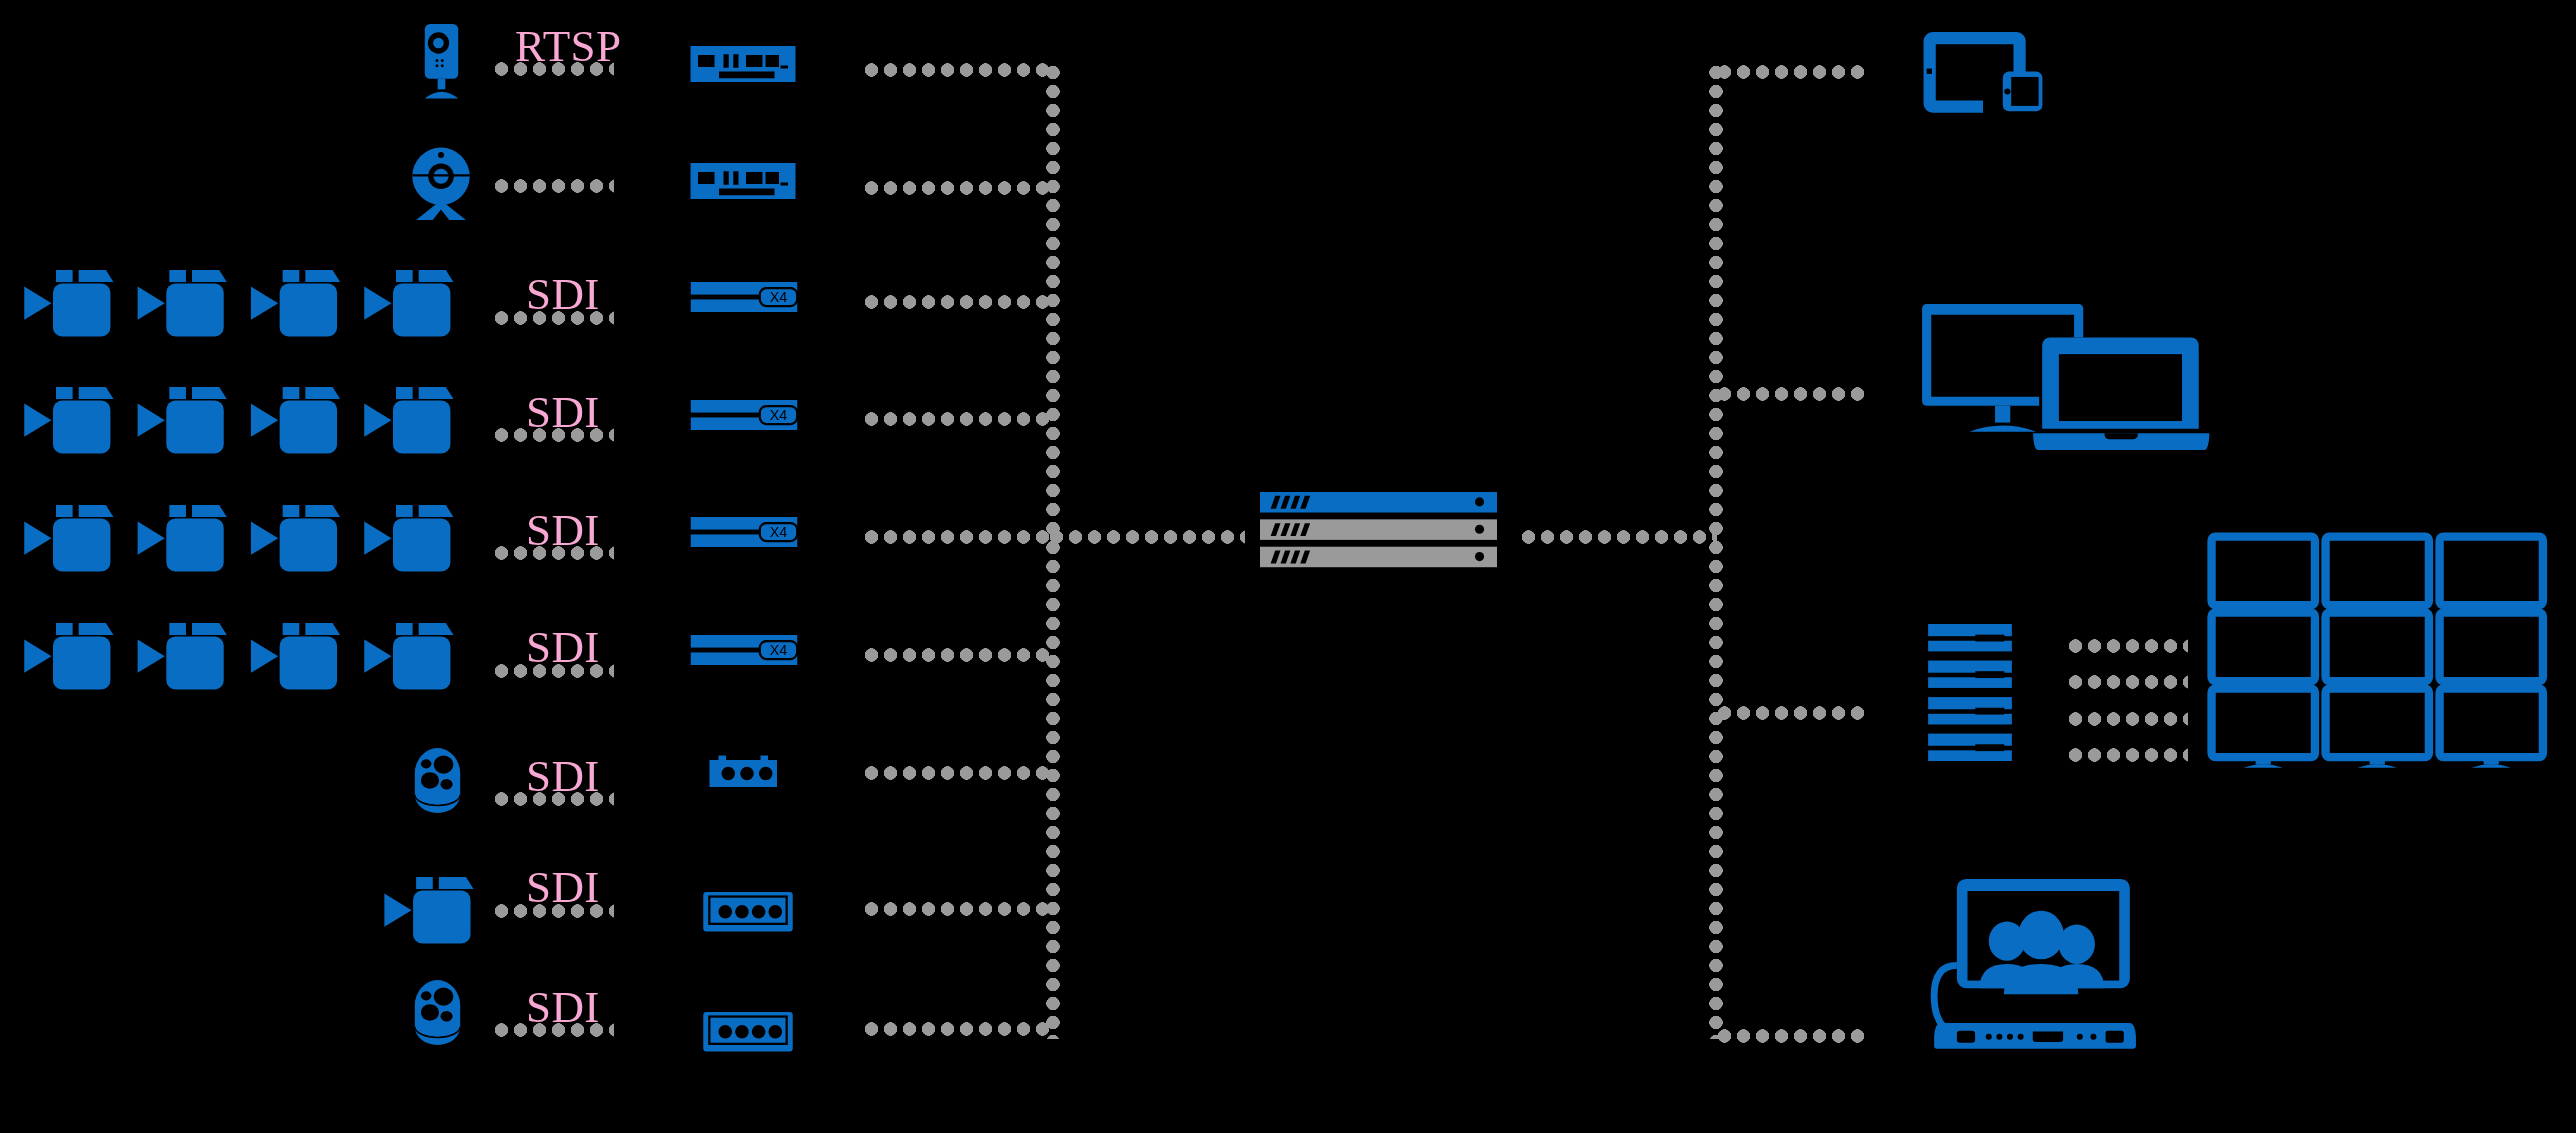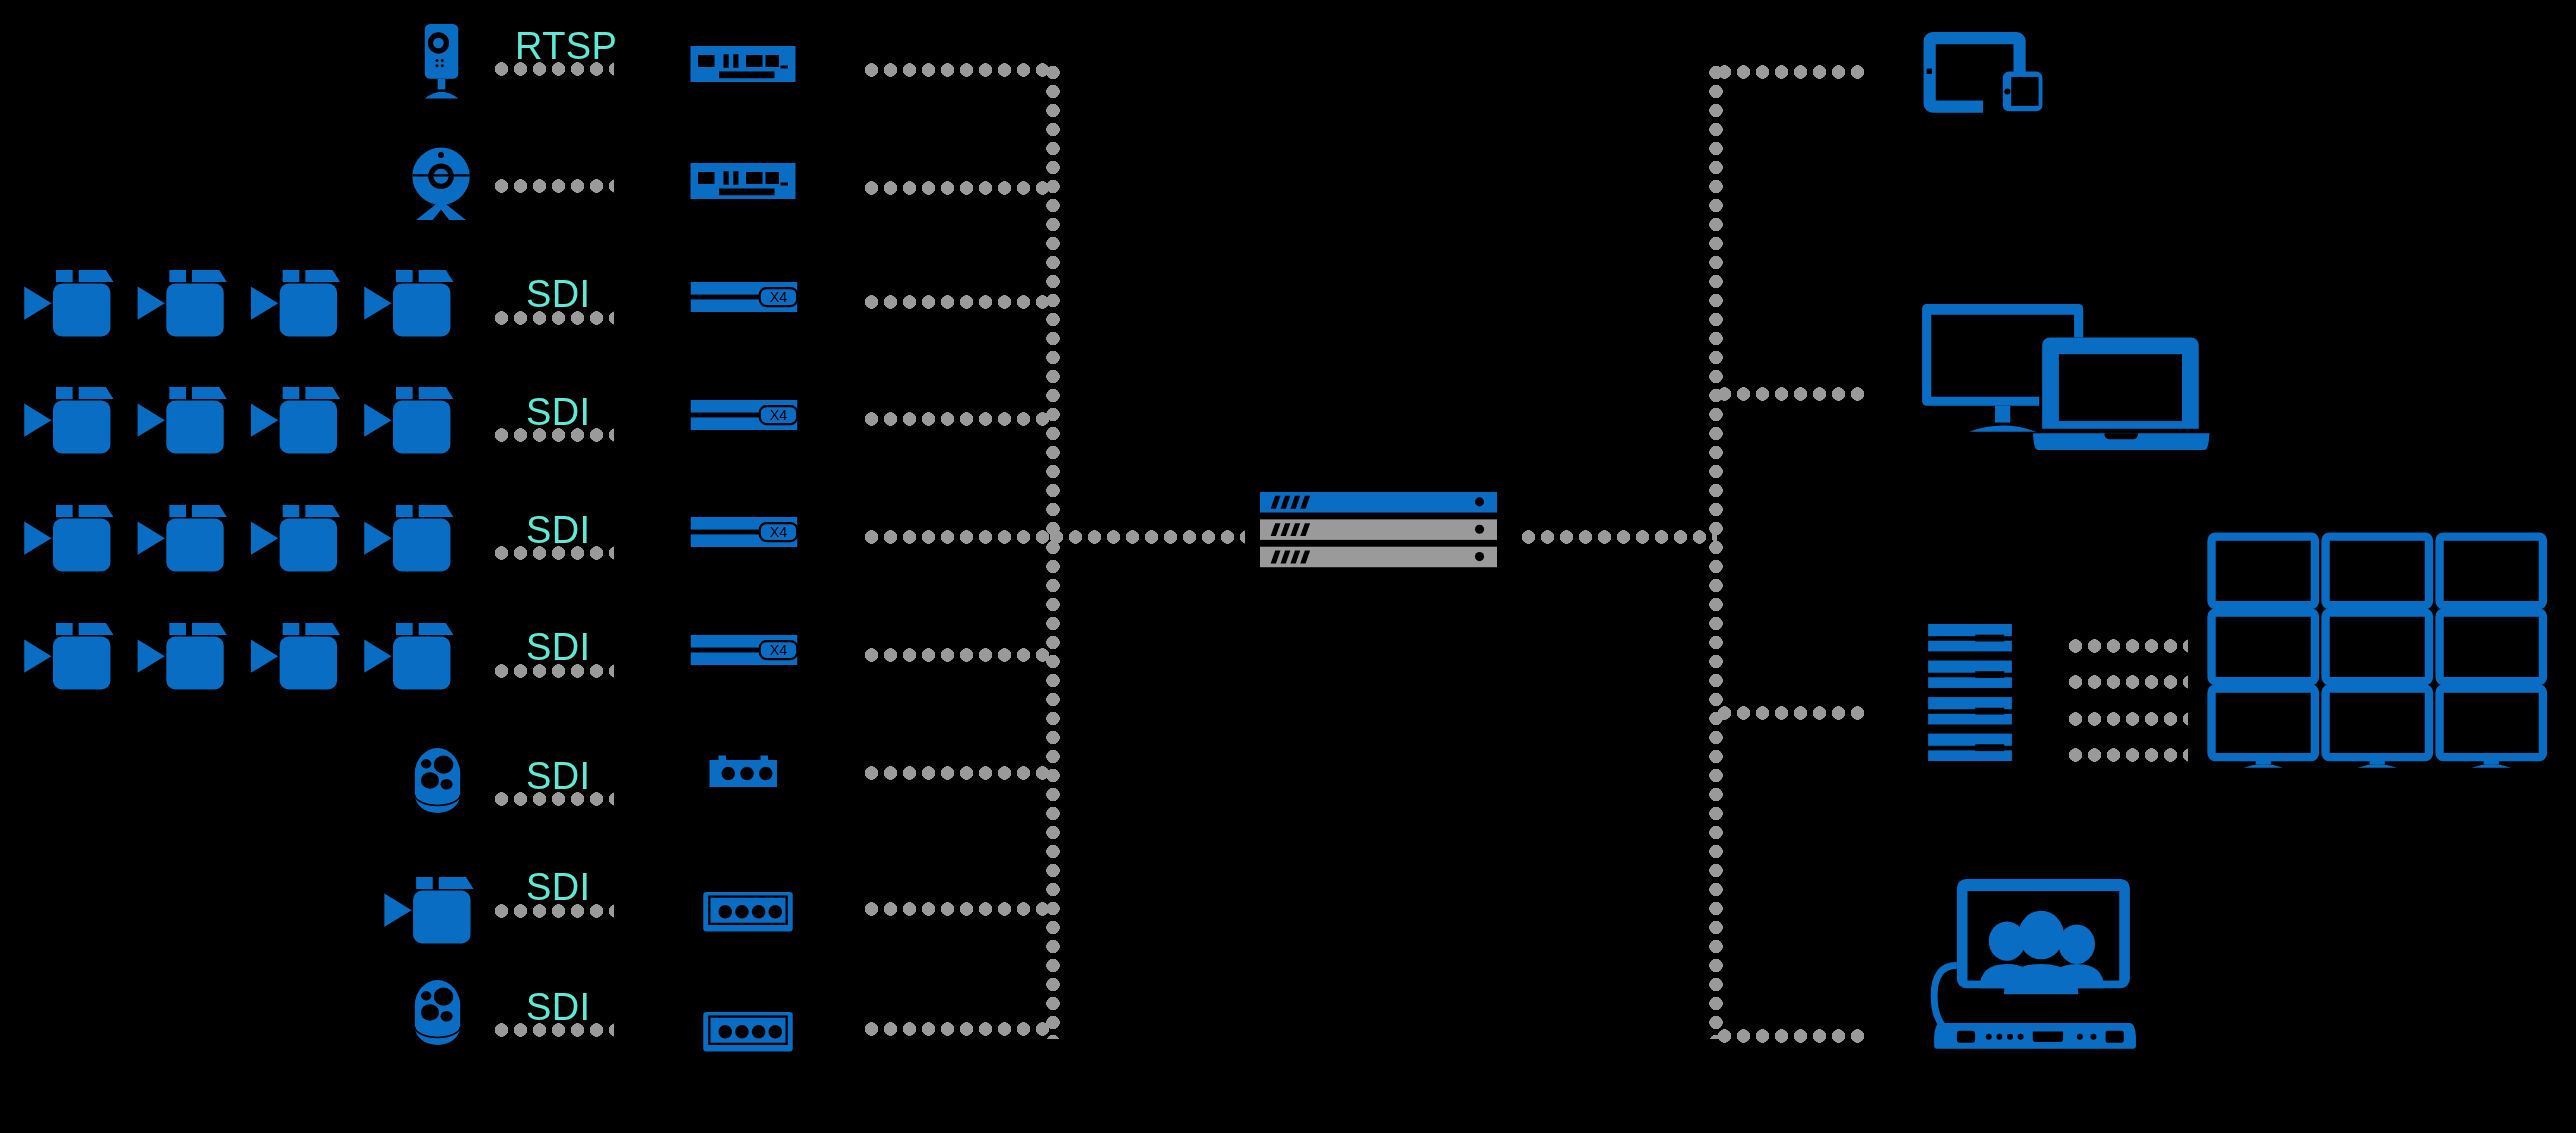--- a/index.html
+++ b/index.html
@@ -4,22 +4,22 @@
 <title>AV over IP System Architecture Diagram</title>
 <style>
   html,body{margin:0;padding:0;background:#000;}
   body{
     font-family:"Liberation Sans","DejaVu Sans",sans-serif;
     width:2576px;height:1133px;overflow:hidden;position:relative;
   }
   #stage{position:absolute;left:0;top:0;width:2576px;height:1133px;background:#000;}
   .node{position:absolute;}
   .lbl{
-    position:absolute;color:#5eead4;font-size:38px;line-height:33px;
-    letter-spacing:0.4px;white-space:nowrap;font-family:Liberation Sans, sans-serif;
+    position:absolute;color:#f9a8d4;font-size:45px;line-height:33px;
+    letter-spacing:0.4px;white-space:nowrap;font-family:Liberation Serif, serif;
   }
   
   .dotsH{
     position:absolute;height:13.7px;
     background-image:radial-gradient(circle closest-side,#9a9a9a 96%,transparent 98%);
     background-size:19px 13.7px;background-repeat:repeat-x;background-position:0 0;
   }
   .dotsV{
     position:absolute;width:13.7px;
     background-image:radial-gradient(circle closest-side,#9a9a9a 96%,transparent 98%);

